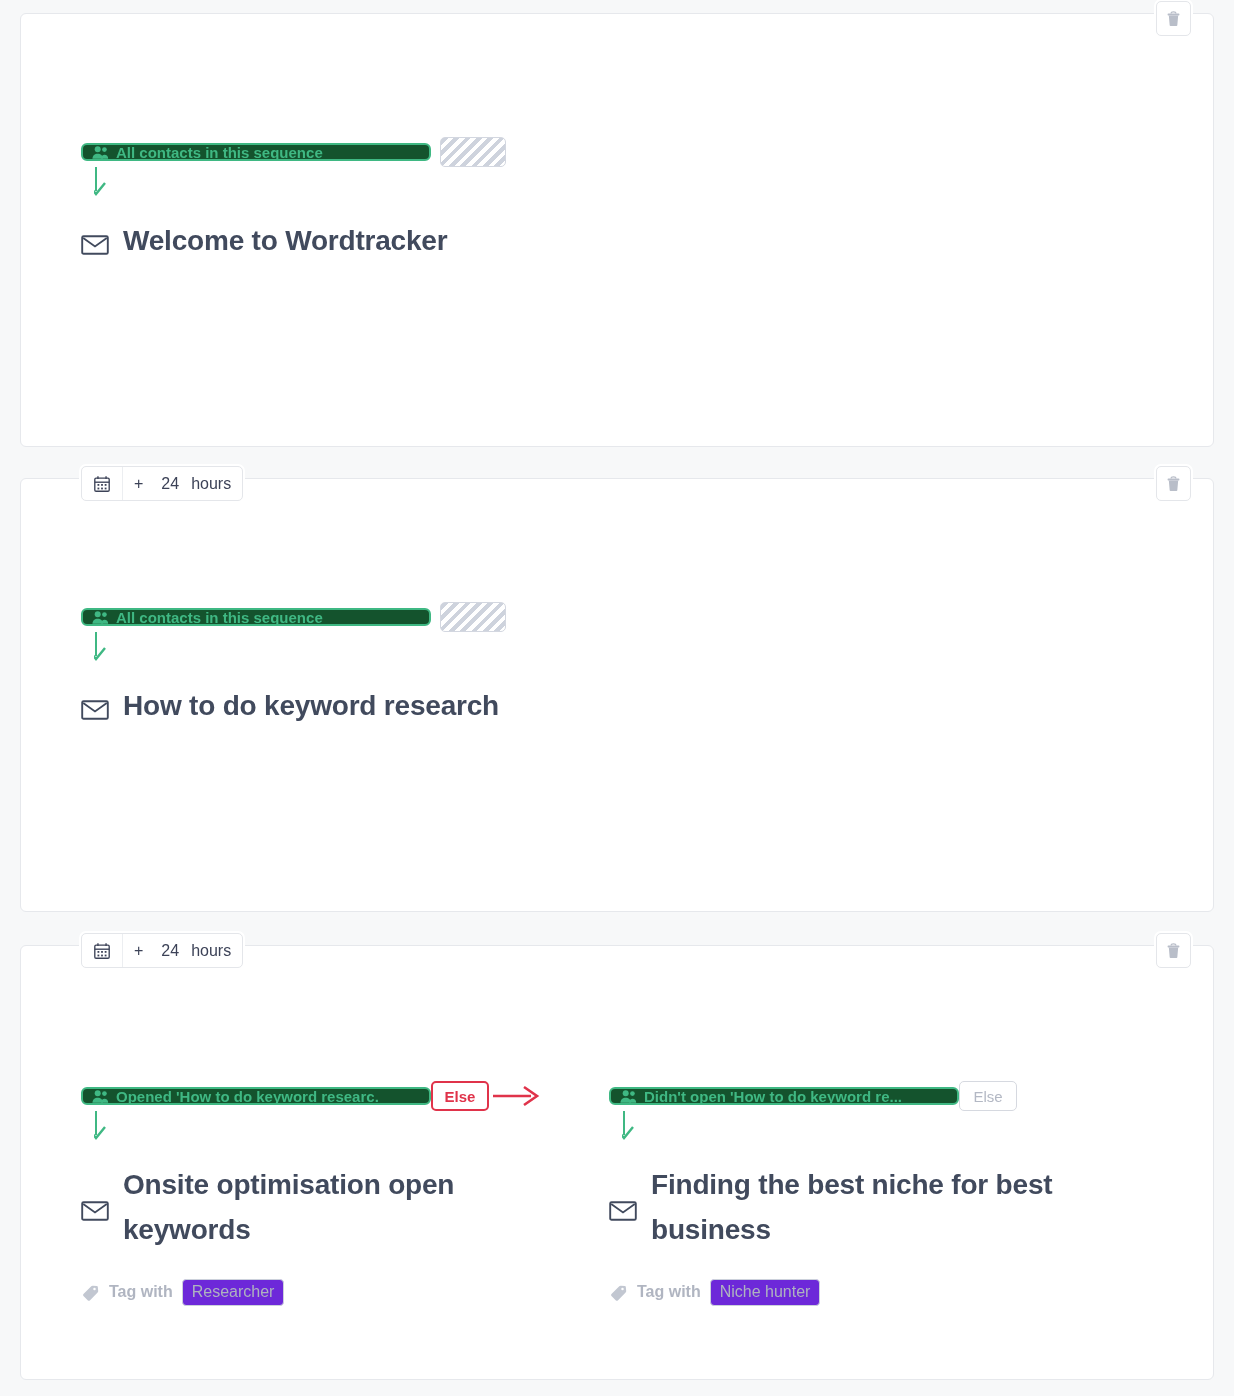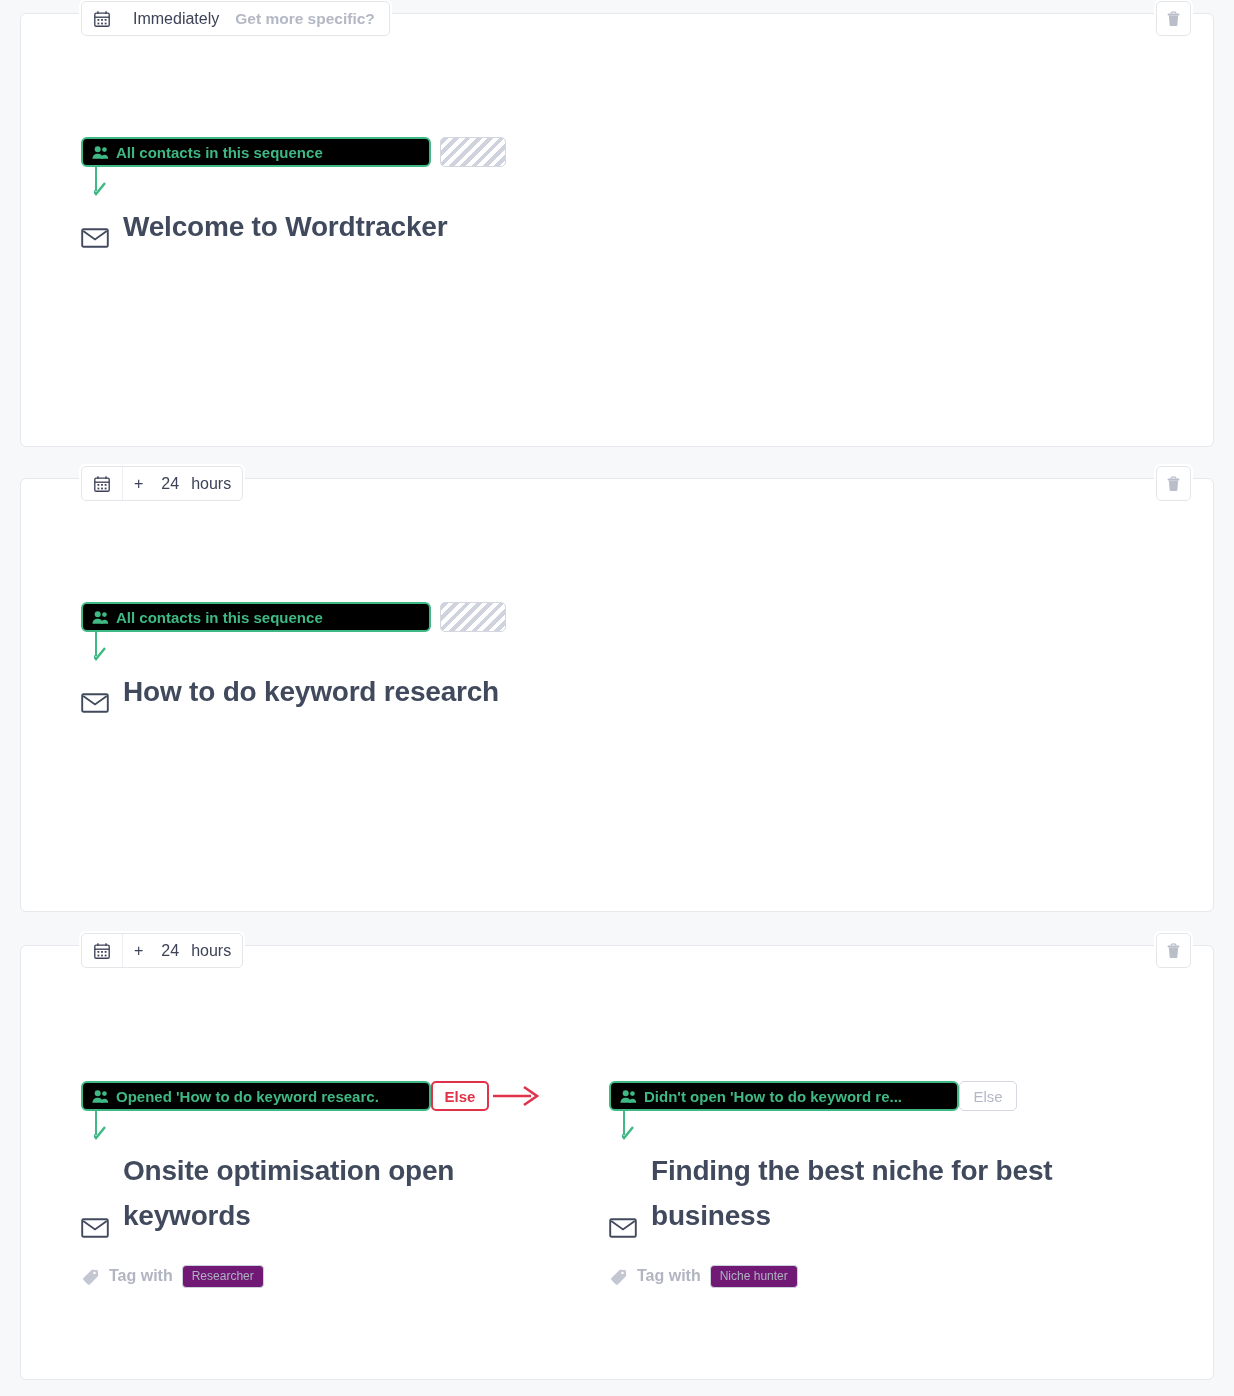--- a/index.html
+++ b/index.html
@@ -100,26 +100,26 @@
   #step-3 .branches { top: 135px; }
   .branch { position: relative; }
   .branch.b-left  { width: 528px; }
   .branch.b-right { width: 528px; margin-left: 0px; }
 
   
   .filter-row { display: flex; align-items: center; }
   .filter-pill {
     display: flex;
     align-items: center;
-    height: 30px;
+    height: 18px;
     box-sizing: border-box;
     border: 2px solid #3fb883;
     border-radius: 6px;
     padding: 0 18px 0 9px;
-    background: #000000;
+    background: #14532d;
     max-width: 350px;
     cursor: pointer;
   }
   .filter-pill.wide { width: 350px; }
   .filter-pill .people-icon { width: 17px; height: 15px; flex: 0 0 auto; }
   .filter-pill .flabel {
     margin-left: 7px;
     color: #3fb883;
     font-weight: 700;
     font-size: 15px;
@@ -172,22 +172,22 @@
     position: relative;
     margin-left: 13px;
     height: 35px;
     width: 26px;
   }
   .connector svg { display: block; }
 
   
   .email-row {
     display: flex;
-    align-items: flex-end;
-    margin-top: 2px;
+    align-items: center;
+    margin-top: 16px;
   }
   .env-icon { width: 28px; height: 22px; flex: 0 0 auto; margin-top: 8px; }
   .email-title {
     margin-left: 14px;
     font-size: 28px;
     font-weight: 700;
     line-height: 1.62;
     color: #414a5d;
     letter-spacing: -0.2px;
     max-width: 420px;
@@ -206,50 +206,32 @@
     color: #b0b5c1;
     font-weight: 700;
     font-size: 16px;
   }
   .tag-chip {
     margin-left: 9px;
     border: 1px solid #ccd1db;
     border-radius: 4px;
     padding: 3px 9px 4px;
     color: #aeb3bf;
-    font-size: 12px;
-    background: #701a75;
+    font-size: 16px;
+    background: #6d28d9;
     cursor: pointer;
   }
 </style>
 </head>
 <body>
 
 <div id="page">
 
   <div class="step-card" id="step-1">
 
-    <div class="delay-control">
-      <span class="delay-seg plain">
-        <svg class="cal-icon" viewBox="0 0 20 20" fill="none">
-          <rect x="2" y="3.5" width="16" height="14.5" rx="1.4" stroke="#3c4257" stroke-width="1.5"></rect>
-          <line x1="2" y1="8" x2="18" y2="8" stroke="#3c4257" stroke-width="1.5"></line>
-          <rect x="5" y="10" width="2" height="2" fill="#3c4257"></rect>
-          <rect x="9" y="10" width="2" height="2" fill="#3c4257"></rect>
-          <rect x="13" y="10" width="2" height="2" fill="#3c4257"></rect>
-          <rect x="5" y="14" width="2" height="2" fill="#3c4257"></rect>
-          <rect x="9" y="14" width="2" height="2" fill="#3c4257"></rect>
-          <rect x="13" y="14" width="2" height="2" fill="#3c4257"></rect>
-          <line x1="5.5" y1="1.5" x2="5.5" y2="4.5" stroke="#3c4257" stroke-width="1.5"></line>
-          <line x1="14.5" y1="1.5" x2="14.5" y2="4.5" stroke="#3c4257" stroke-width="1.5"></line>
-        </svg>
-      </span>
-      <span class="delay-seg immediately">Immediately</span>
-      <span class="delay-seg hint">Get more specific?</span>
-    </div>
 
     <div class="delete-btn">
       <svg class="trash-icon" viewBox="0 0 20 20">
         <path d="M4.5 6.5h11l-1 11.5a1 1 0 0 1-1 .9H6.5a1 1 0 0 1-1-.9z" fill="#b9bec9"></path>
         <rect x="3" y="4.2" width="14" height="2.2" rx="1" fill="#b9bec9"></rect>
         <path d="M7.2 4.2c0-1.3.6-2 2.8-2s2.8.7 2.8 2" stroke="#b9bec9" stroke-width="1.5" fill="none"></path>
       </svg>
     </div>
 
     <div class="branches">

